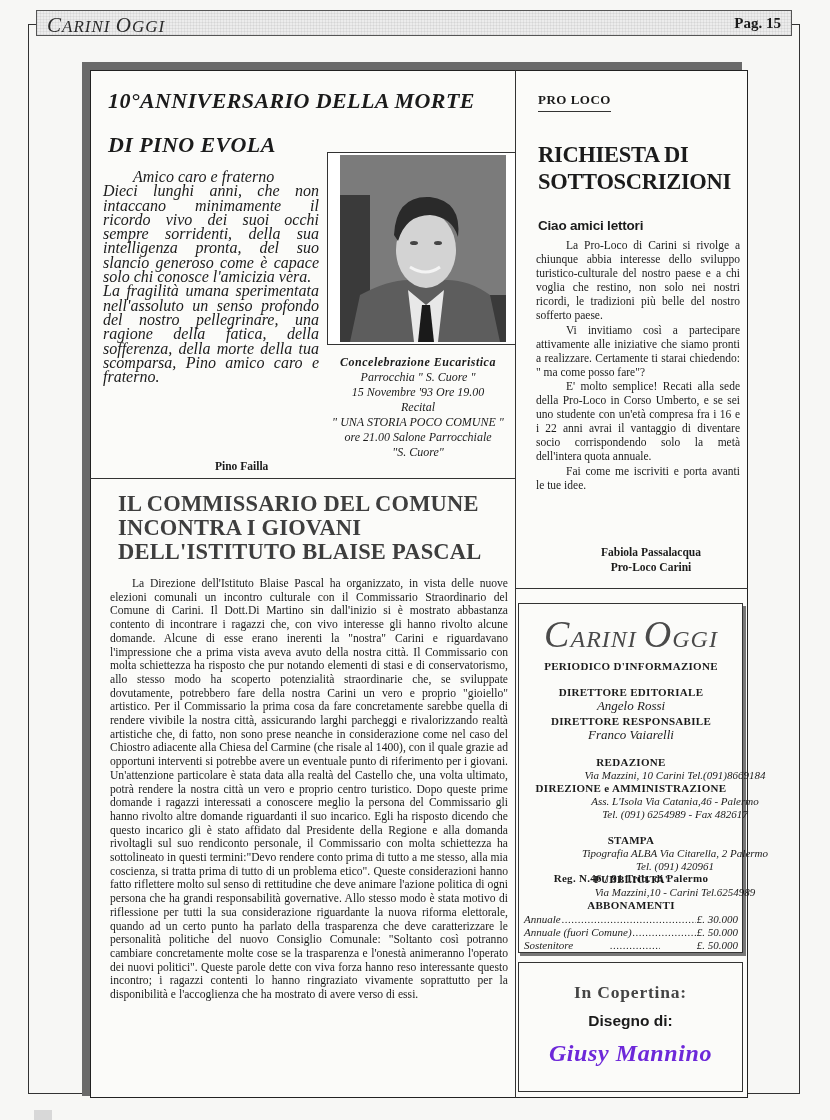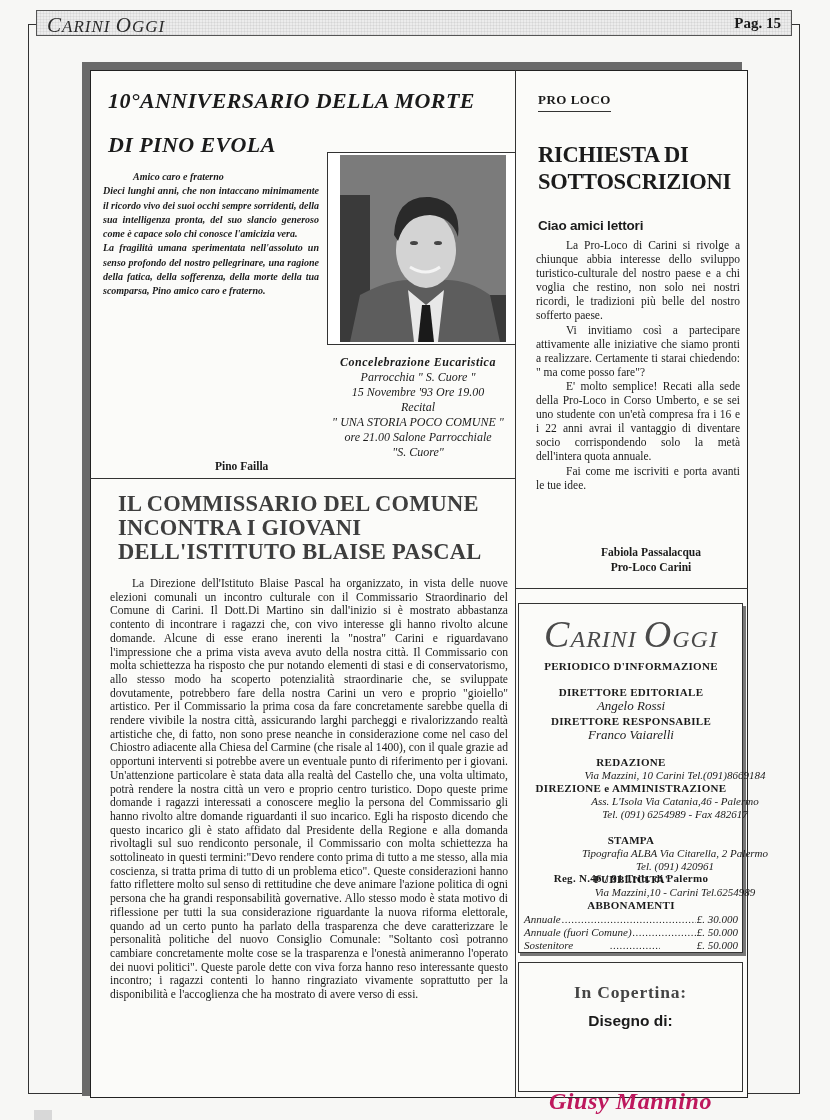--- a/index.html
+++ b/index.html
@@ -57,22 +57,22 @@
 
   
   .anniv-title {
     position: absolute; left: 108px; top: 88px; width: 400px;
     font-family: "Liberation Serif", serif; font-style: italic; font-weight: bold;
     font-size: 22px; letter-spacing: 0.4px; white-space: nowrap;
   }
   .anniv-title2 { top: 132px; }
   .anniv-body {
     position: absolute; left: 103px; top: 170px; width: 216px;
-    font-family: "Liberation Serif", serif; font-style: italic; font-size: 10px;
-    line-height: 14.3px; text-align: justify; font-weight: bold;
+    font-family: "Liberation Serif", serif; font-style: italic; font-size: 16px;
+    line-height: 14.3px; text-align: justify;
   }
   .anniv-body p { margin: 0; }
   .anniv-body .salute { text-align: left; padding-left: 30px; }
   .anniv-sign {
     position: absolute; left: 215px; top: 460px;
     font-family: "Liberation Serif", serif; font-weight: bold; font-size: 11.5px;
   }
   
   .photo {
     position: absolute; left: 327px; top: 152px; width: 189px; height: 193px;
@@ -169,23 +169,23 @@
   }
   .cover-l1 {
     position: absolute; left: 518px; top: 982px; width: 225px; text-align: center;
     font-family: "Liberation Serif", serif; font-weight: bold; font-size: 17.5px; color: #444; letter-spacing: 0.8px;
   }
   .cover-l2 {
     position: absolute; left: 518px; top: 1012px; width: 225px; text-align: center;
     font-family: "Liberation Sans", sans-serif; font-weight: bold; font-size: 15.5px;
   }
   .cover-l3 {
-    position: absolute; left: 518px; top: 1088px; width: 225px; text-align: center;
+    position: absolute; left: 518px; top: 1040px; width: 225px; text-align: center;
     font-family: "Liberation Serif", serif; font-style: italic; font-weight: bold; font-size: 24px;
-    color: #be185d; letter-spacing: 0.6px;
+    color: #6d28d9; letter-spacing: 0.6px;
   }
   .corner-mark { position: absolute; left: 34px; top: 1110px; width: 18px; height: 10px; background: #d8d8d8; }
 </style>
 </head>
 <body>
 
 <div class="tick-left"></div>
 <div class="tick-left-v"></div>
 <div class="tick-right"></div>
 <div class="tick-right-v"></div>

